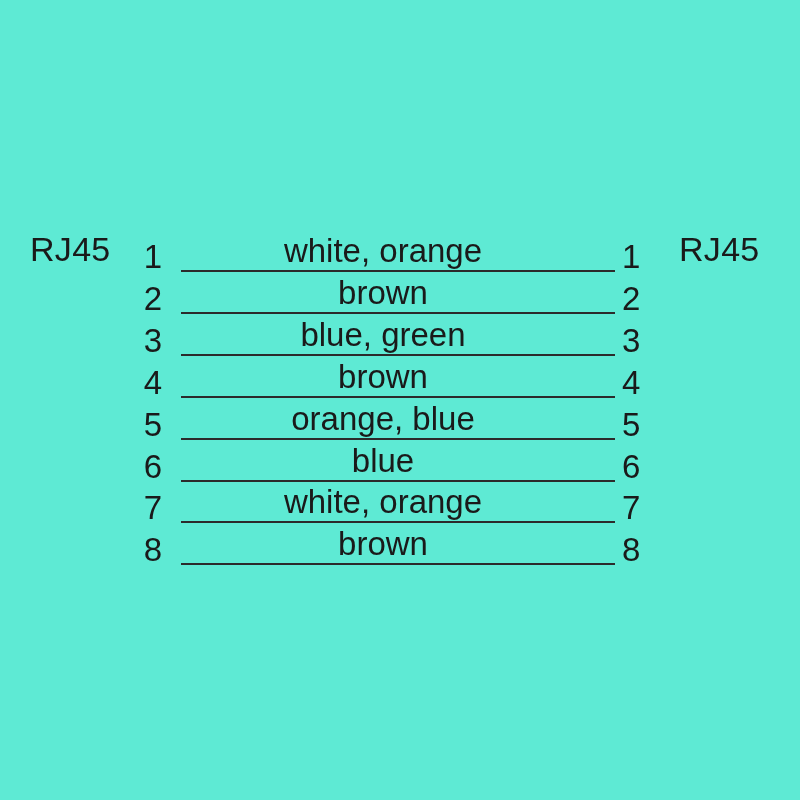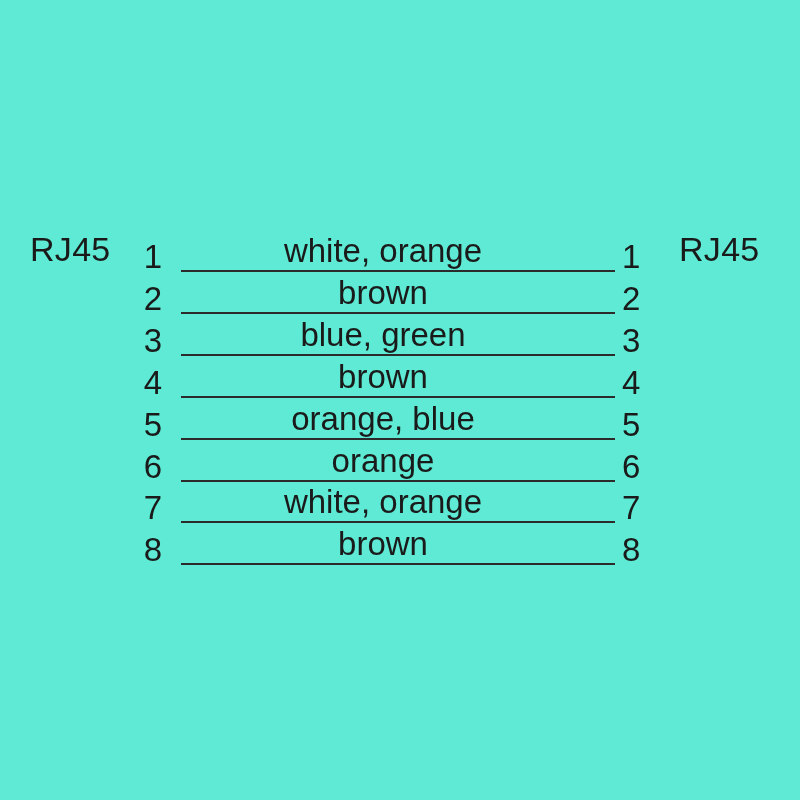--- a/index.html
+++ b/index.html
@@ -118,21 +118,21 @@
         <div class="wire-line"></div>
         <div class="pin-number right">4</div>
       </div>
       <div class="wire-row" style="top: 437.6px;">
         <div class="wire-label">orange, blue</div>
         <div class="pin-number left">5</div>
         <div class="wire-line"></div>
         <div class="pin-number right">5</div>
       </div>
       <div class="wire-row" style="top: 479.5px;">
-        <div class="wire-label">orange</div>
+        <div class="wire-label">blue</div>
         <div class="pin-number left">6</div>
         <div class="wire-line"></div>
         <div class="pin-number right">6</div>
       </div>
       <div class="wire-row" style="top: 521.4px;">
         <div class="wire-label">white, orange</div>
         <div class="pin-number left">7</div>
         <div class="wire-line"></div>
         <div class="pin-number right">7</div>
       </div>

